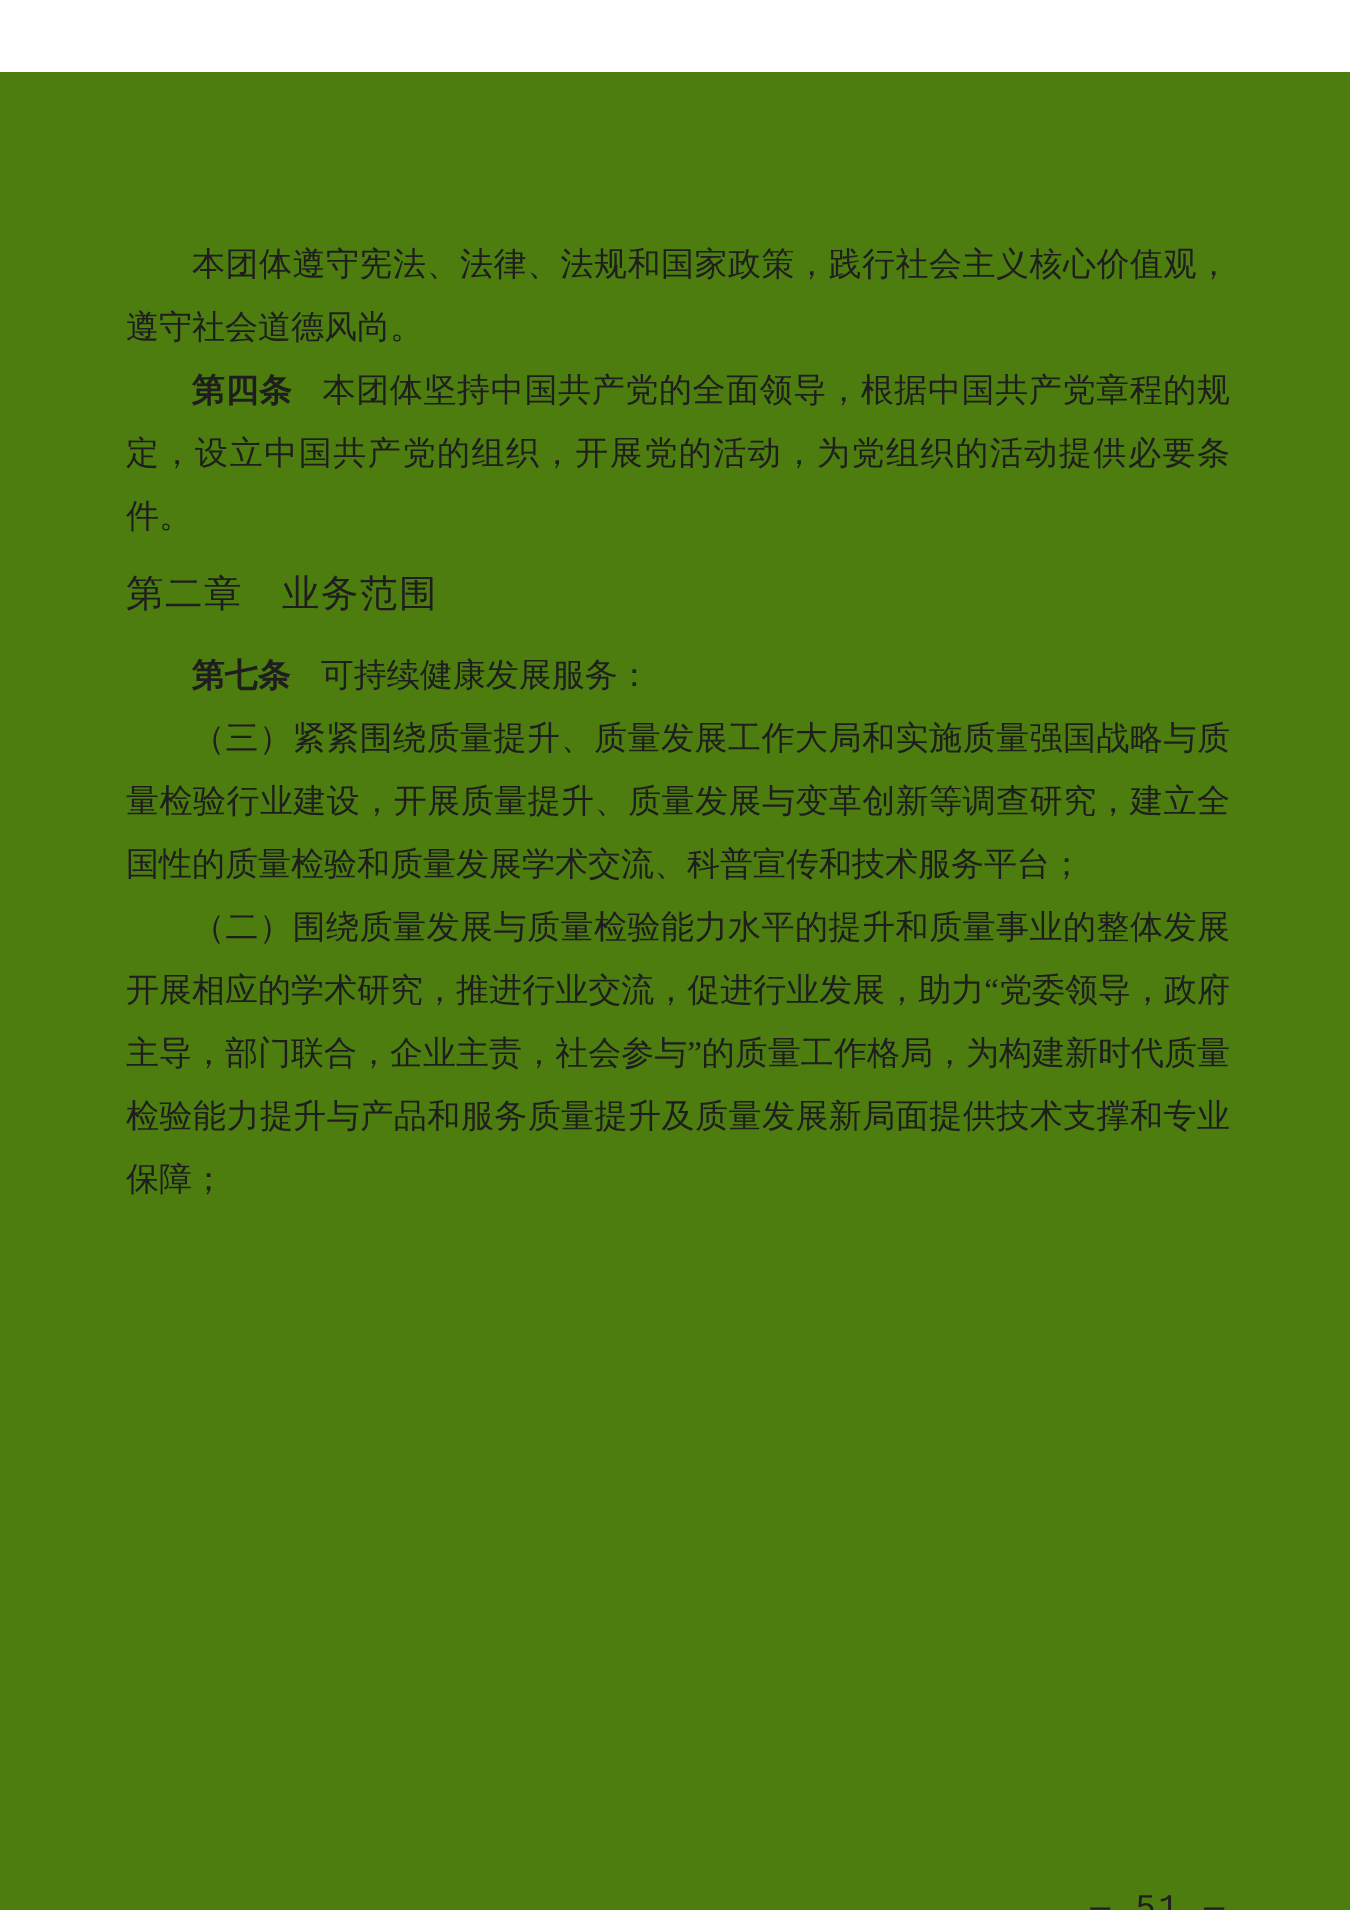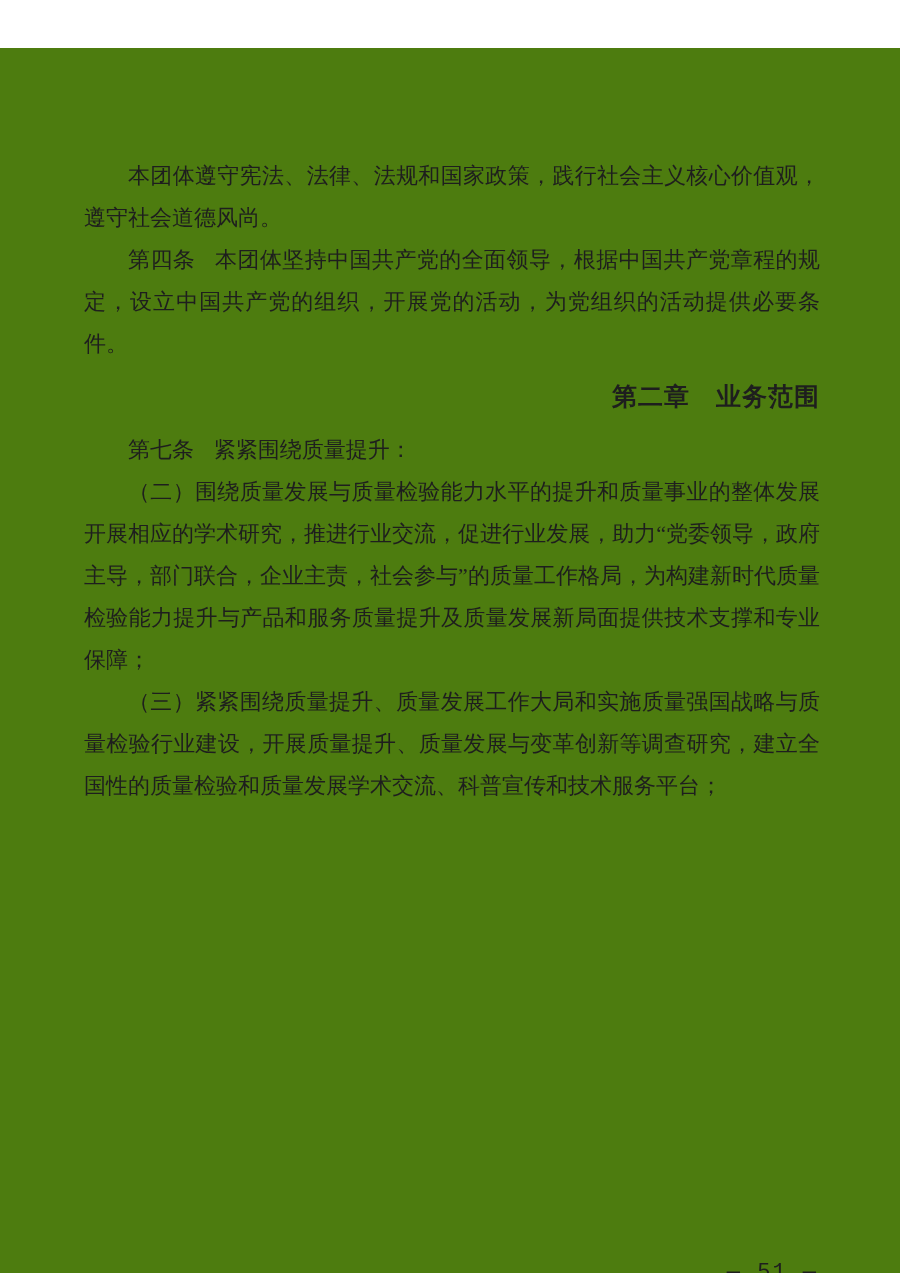--- a/index.html
+++ b/index.html
@@ -22,35 +22,35 @@
   .body-text {
     font-size: 22px;
     line-height: 42px;
     text-align: justify;
   }
   p.para {
     margin: 0;
     text-indent: 2em;
   }
   .article-label {
-    font-weight: 400;
+    font-weight: 700;
     font-family: "Liberation Sans", sans-serif;
   }
   .article-label:empty {
     display: none;
   }
   .article-label:not(:empty) {
     margin-right: 0.9em;
   }
   .chapter-heading {
     font-family: "Liberation Sans", sans-serif;
-    font-weight: 700;
+    font-weight: 400;
     font-size: 25px;
     line-height: 42px;
-    text-align: right;
+    text-align: left;
     text-indent: 0;
     letter-spacing: 1px;
     margin: 10px 0 12px 0;
   }
   .page-number {
     position: absolute;
     top: 1212px;
     right: 82px;
     font-size: 22px;
     letter-spacing: 2px;
@@ -66,24 +66,24 @@
   <div class="body-text">
 
     <p class="para"><span>本团体遵守宪法、法律、法规和国家政策，践行社会主义核心价值观，遵守社会道德风尚。</span></p>
 
     <p class="para"><span class="article-label">第四条</span><span>本团体坚持中国共产党的全面领导，根据中国共产党章程的规定，设立中国共产党的组织，开展党的活动，为党组织的活动提供必要条件。</span></p>
 
 
 
     <h2 class="chapter-heading">第二章　业务范围</h2>
 
-    <p class="para"><span class="article-label">第七条</span><span>紧紧围绕质量提升：</span></p>
+    <p class="para"><span class="article-label">第七条</span><span>可持续健康发展服务：</span></p>
 
 
+    <p class="para"><span>（三）紧紧围绕质量提升、质量发展工作大局和实施质量强国战略与质量检验行业建设，开展质量提升、质量发展与变革创新等调查研究，建立全国性的质量检验和质量发展学术交流、科普宣传和技术服务平台；</span></p>
+
     <p class="para"><span>（二）围绕质量发展与质量检验能力水平的提升和质量事业的整体发展开展相应的学术研究，推进行业交流，促进行业发展，助力“党委领导，政府主导，部门联合，企业主责，社会参与”的质量工作格局，为构建新时代质量检验能力提升与产品和服务质量提升及质量发展新局面提供技术支撑和专业保障；</span></p>
-
-    <p class="para"><span>（三）紧紧围绕质量提升、质量发展工作大局和实施质量强国战略与质量检验行业建设，开展质量提升、质量发展与变革创新等调查研究，建立全国性的质量检验和质量发展学术交流、科普宣传和技术服务平台；</span></p>
 
 
   </div>
 
   <div class="page-number">— 51 —</div>
 </div>
 
 </body></html>

